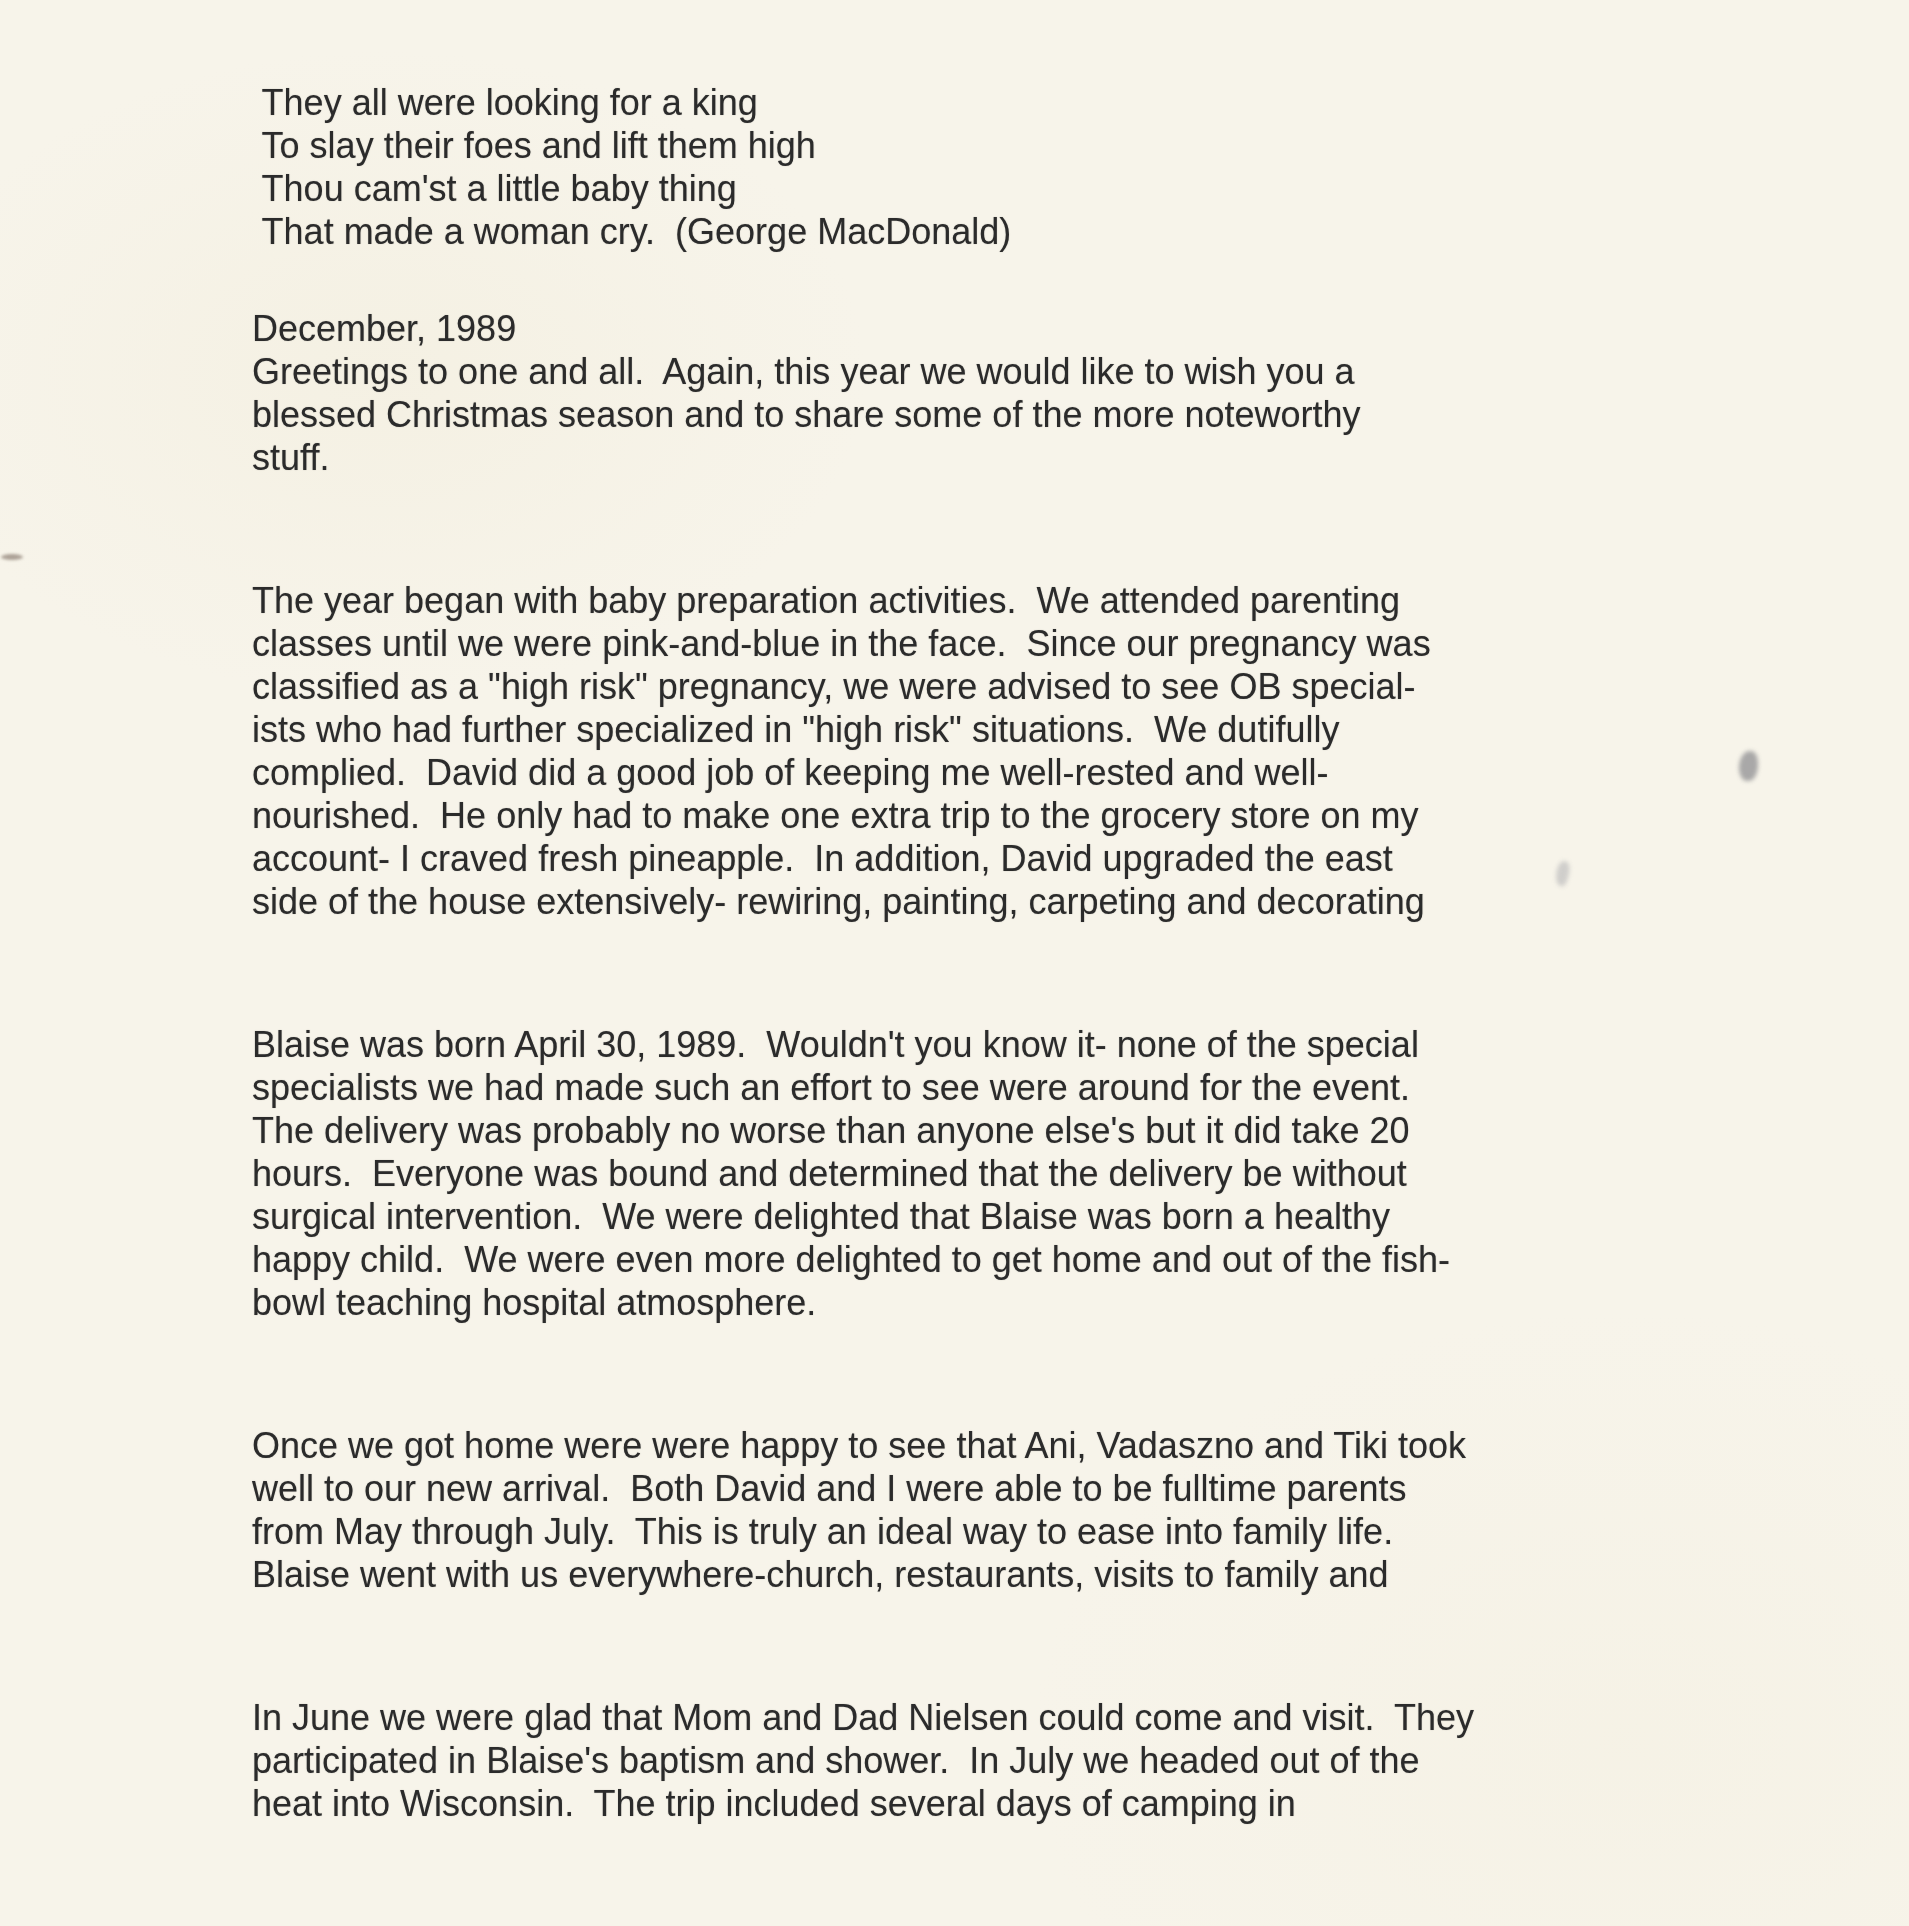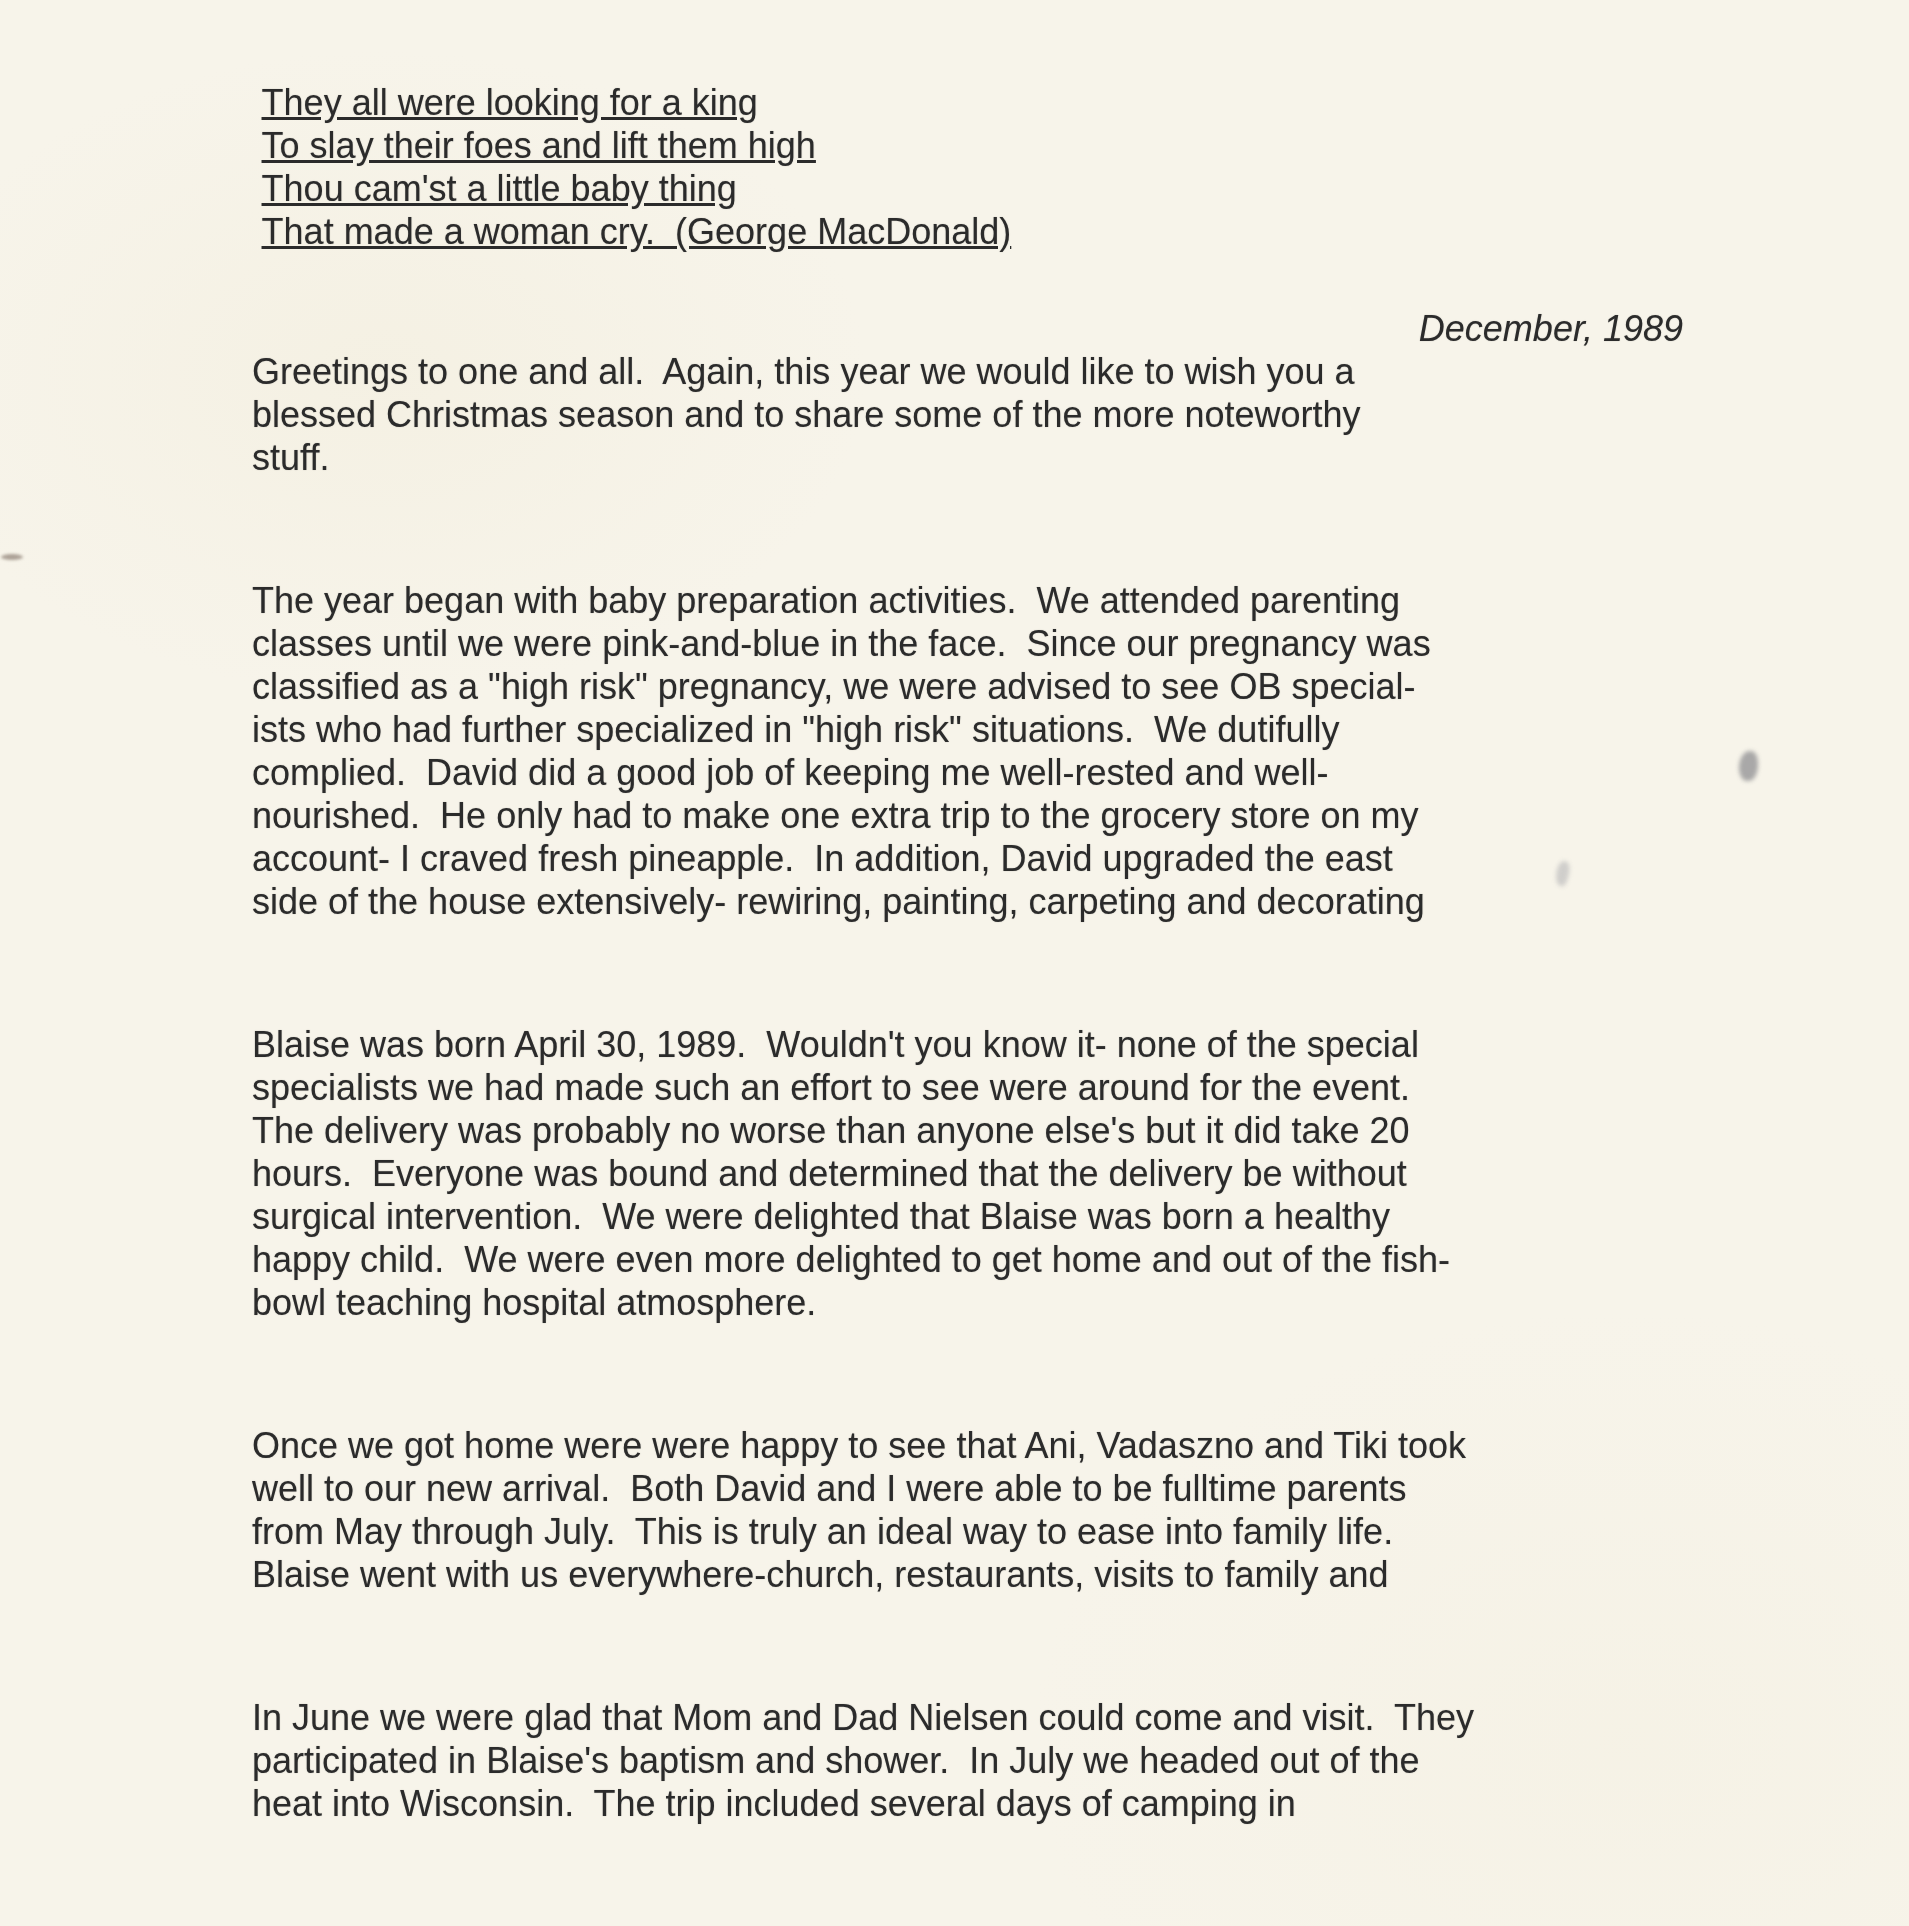--- a/index.html
+++ b/index.html
@@ -32,27 +32,25 @@
     line-height: 43px;
     color: #2b2b2b;
     text-shadow: 0 0 1.2px rgba(43,43,43,0.30);
   }
   .line {
     white-space: pre;   
   }
   .poem {
     margin-left: 9.6px;
     margin-bottom: 0;
-    text-decoration: underline;
   }
   .dateline {
     margin-top: 54px;
-    text-align: right;
+    text-align: left;
     white-space: pre;
-    font-style: italic;
   }
   .paragraph {
     margin: 0 0 100px 0;
   }
   .paragraph:first-of-type {
     margin-top: 0;
   }
   .smudge {
     position: absolute;
     pointer-events: none;

